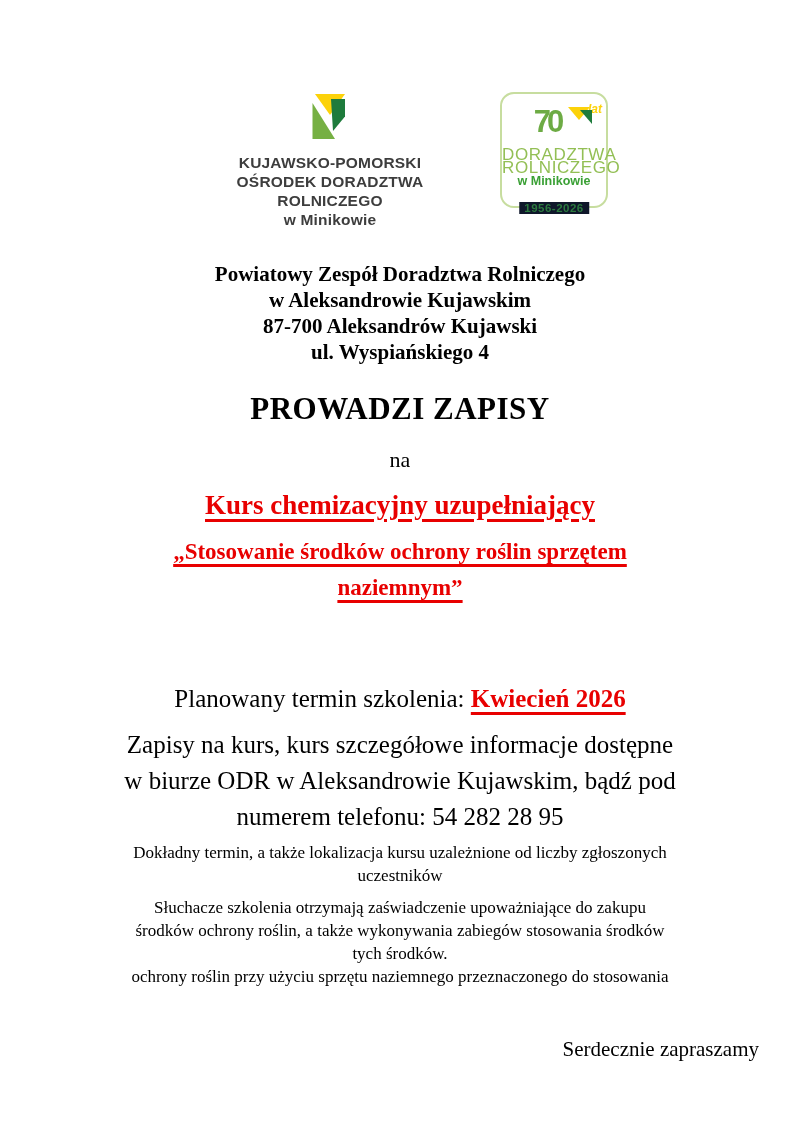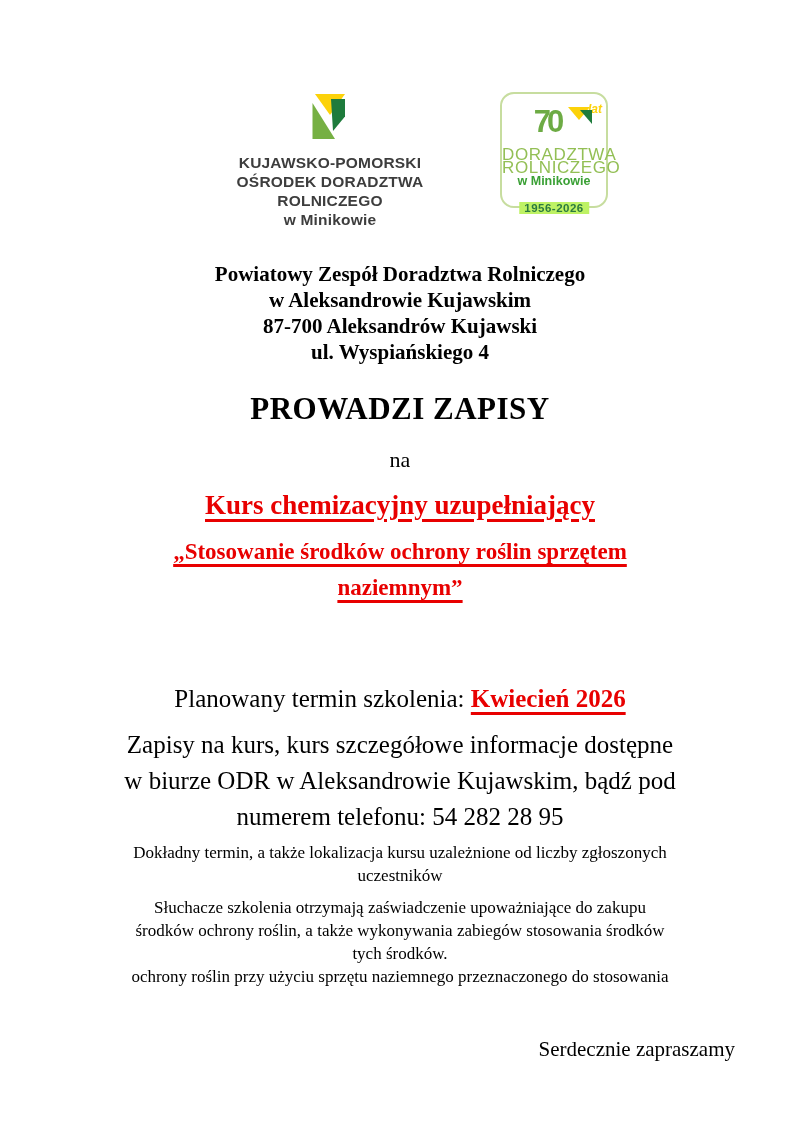--- a/index.html
+++ b/index.html
@@ -59,21 +59,21 @@
   .anniv-line{
     font-size:17px;line-height:13px;letter-spacing:.6px;
     color:var(--anniv-light-green);
   }
   .anniv-minikowo{
     font-size:12.5px;line-height:15px;font-weight:bold;
     color:var(--anniv-bold-green);
   }
   .anniv-years{
     position:absolute;bottom:-8px;left:50%;transform:translateX(-50%);
-    background:#bef264;padding:0 5px;white-space:nowrap;
+    background:#0f172a;padding:0 5px;white-space:nowrap;
     font-size:11.5px;font-weight:bold;letter-spacing:.5px;
     color:var(--anniv-dark-green);
   }
   
   .address{
     margin-top:32px;text-align:center;
     font-weight:bold;font-size:21px;line-height:26px;
   }
   .main-title{
     margin:26px 0 0 0;text-align:center;
@@ -86,21 +86,21 @@
     color:var(--accent-red);font-weight:bold;
     text-decoration:underline;
     text-decoration-thickness:2.5px;text-underline-offset:5px;
   }
   .term-line{margin-top:77px;text-align:center;font-size:25px;line-height:32px;}
   .info{margin-top:12px;text-align:center;font-size:25px;line-height:36px;}
   .note{text-align:center;font-size:17px;line-height:23px;}
   .note-1{margin-top:6px;}
   .note-2{margin-top:9px;}
   .closing{
-    margin-top:48px;text-align:right;padding-right:65px;
+    margin-top:48px;text-align:right;padding-right:41px;
     font-size:21px;line-height:26px;
   }
 </style>
 </head>
 <body>
 
 <div class="page">
 
   <header class="logos">
 

